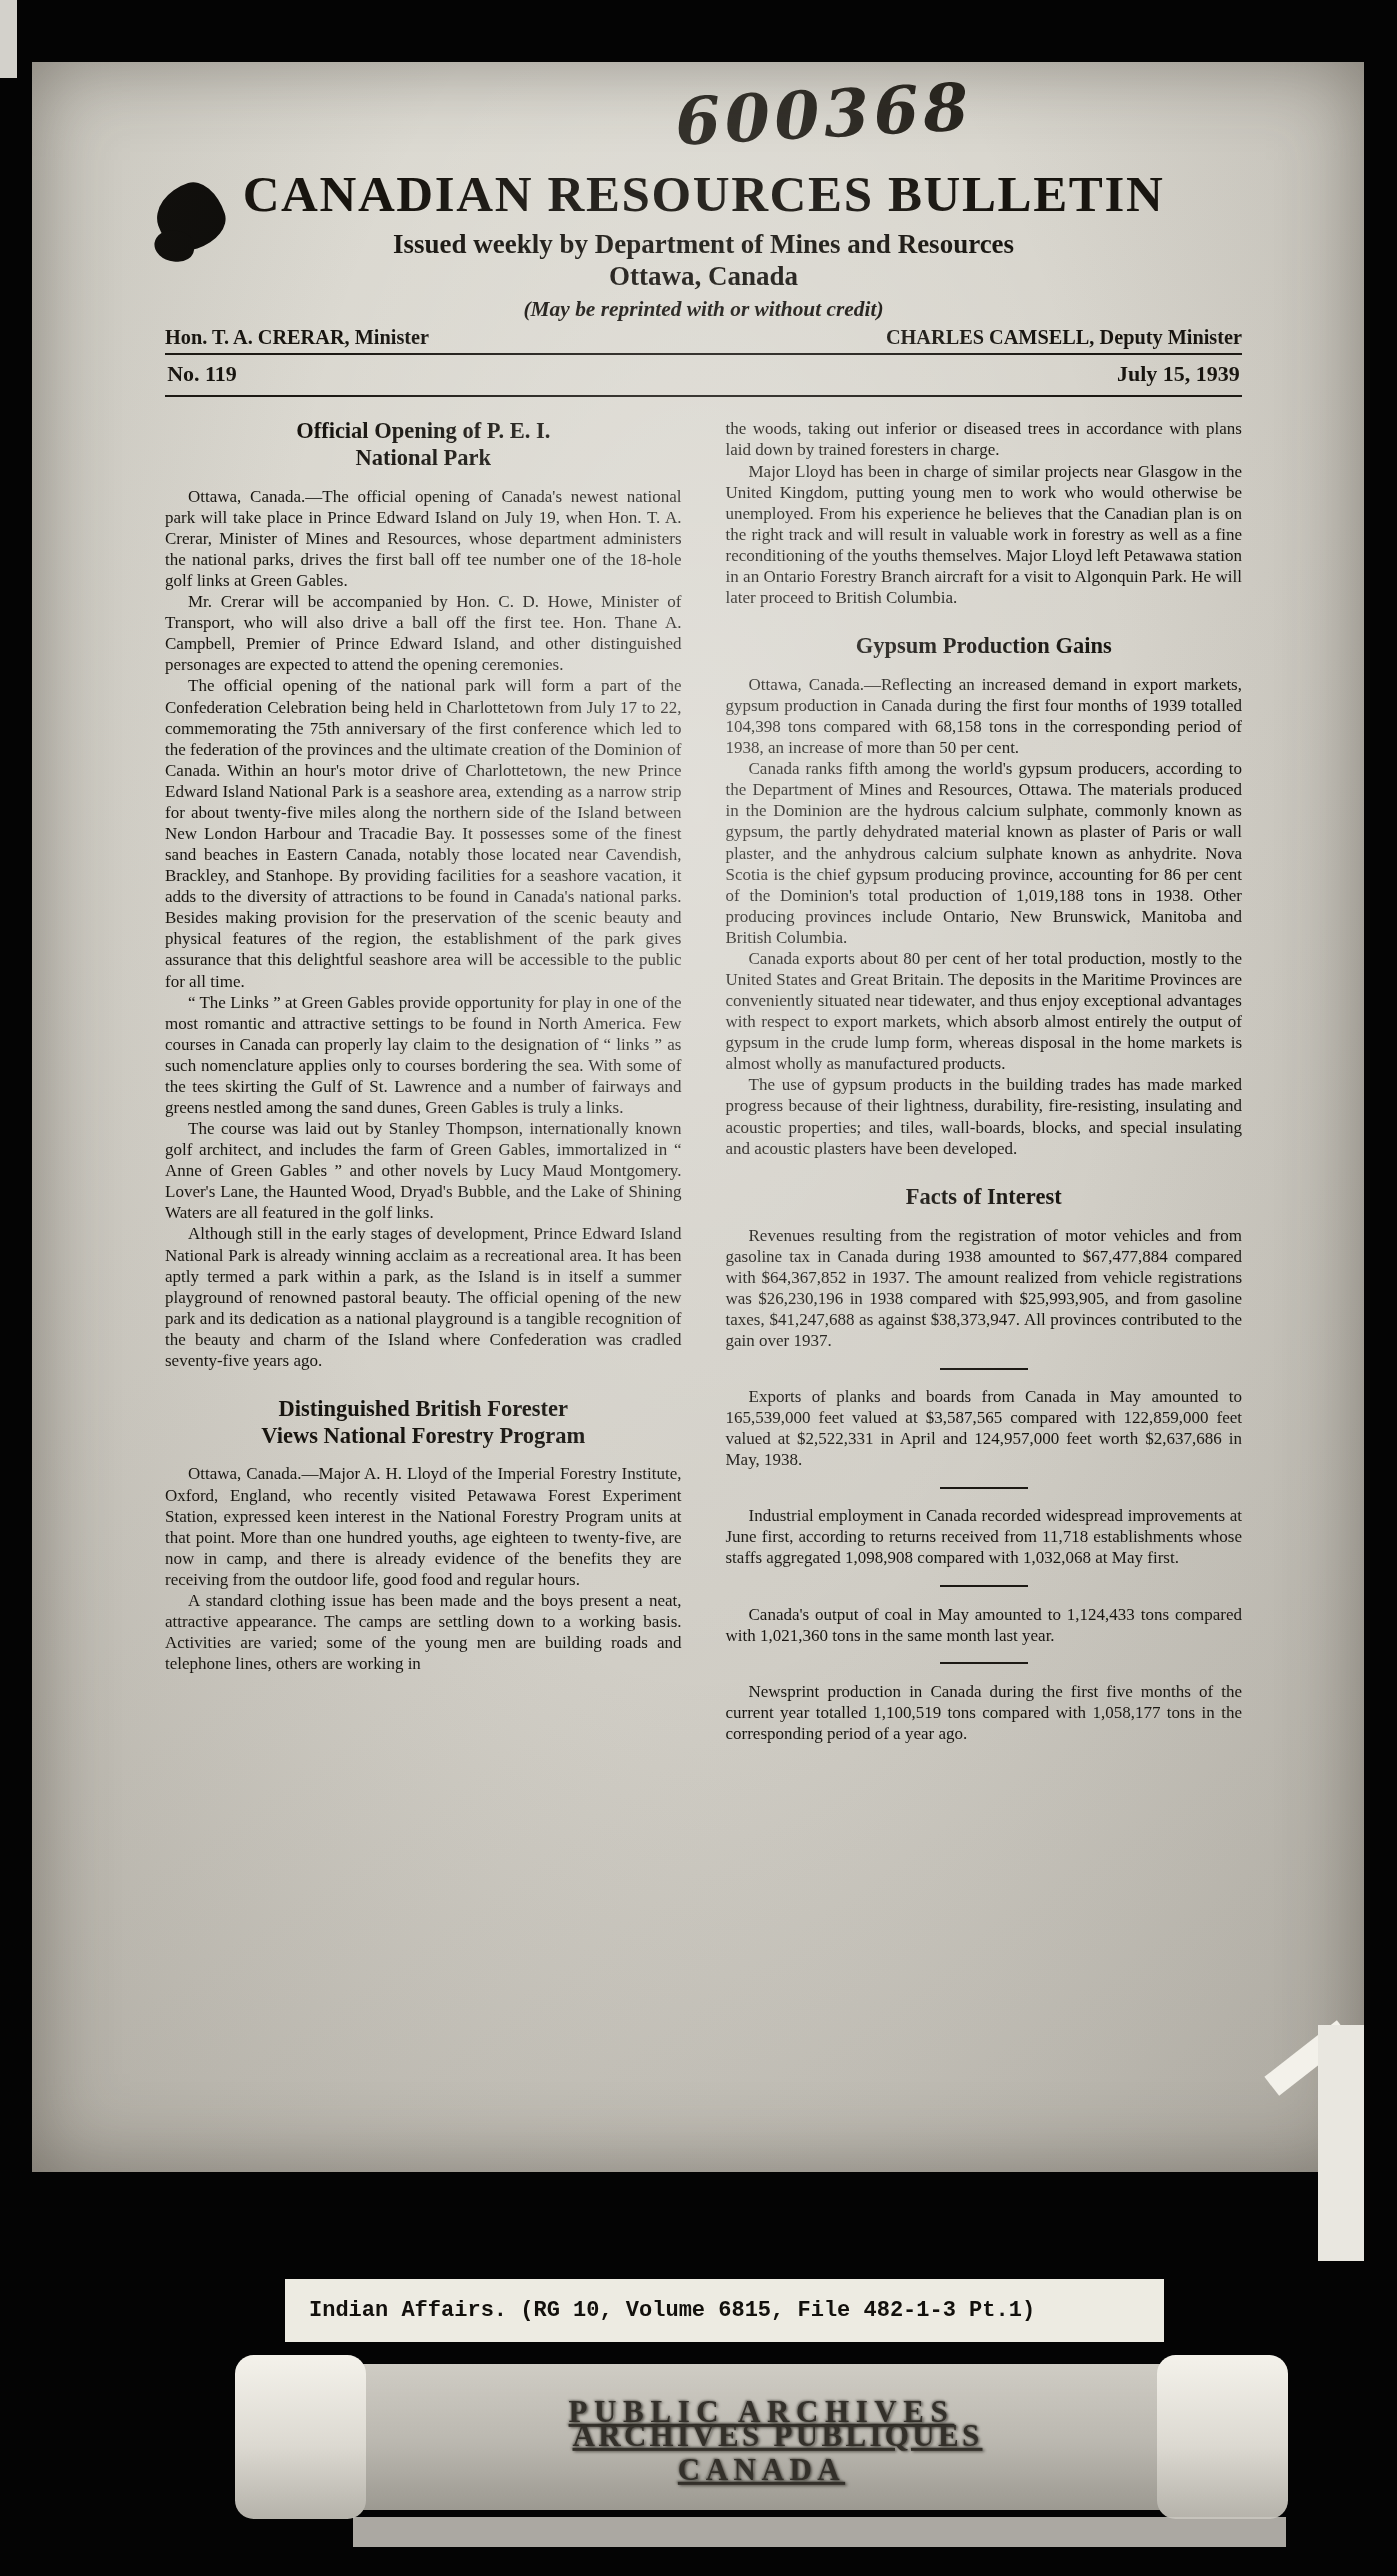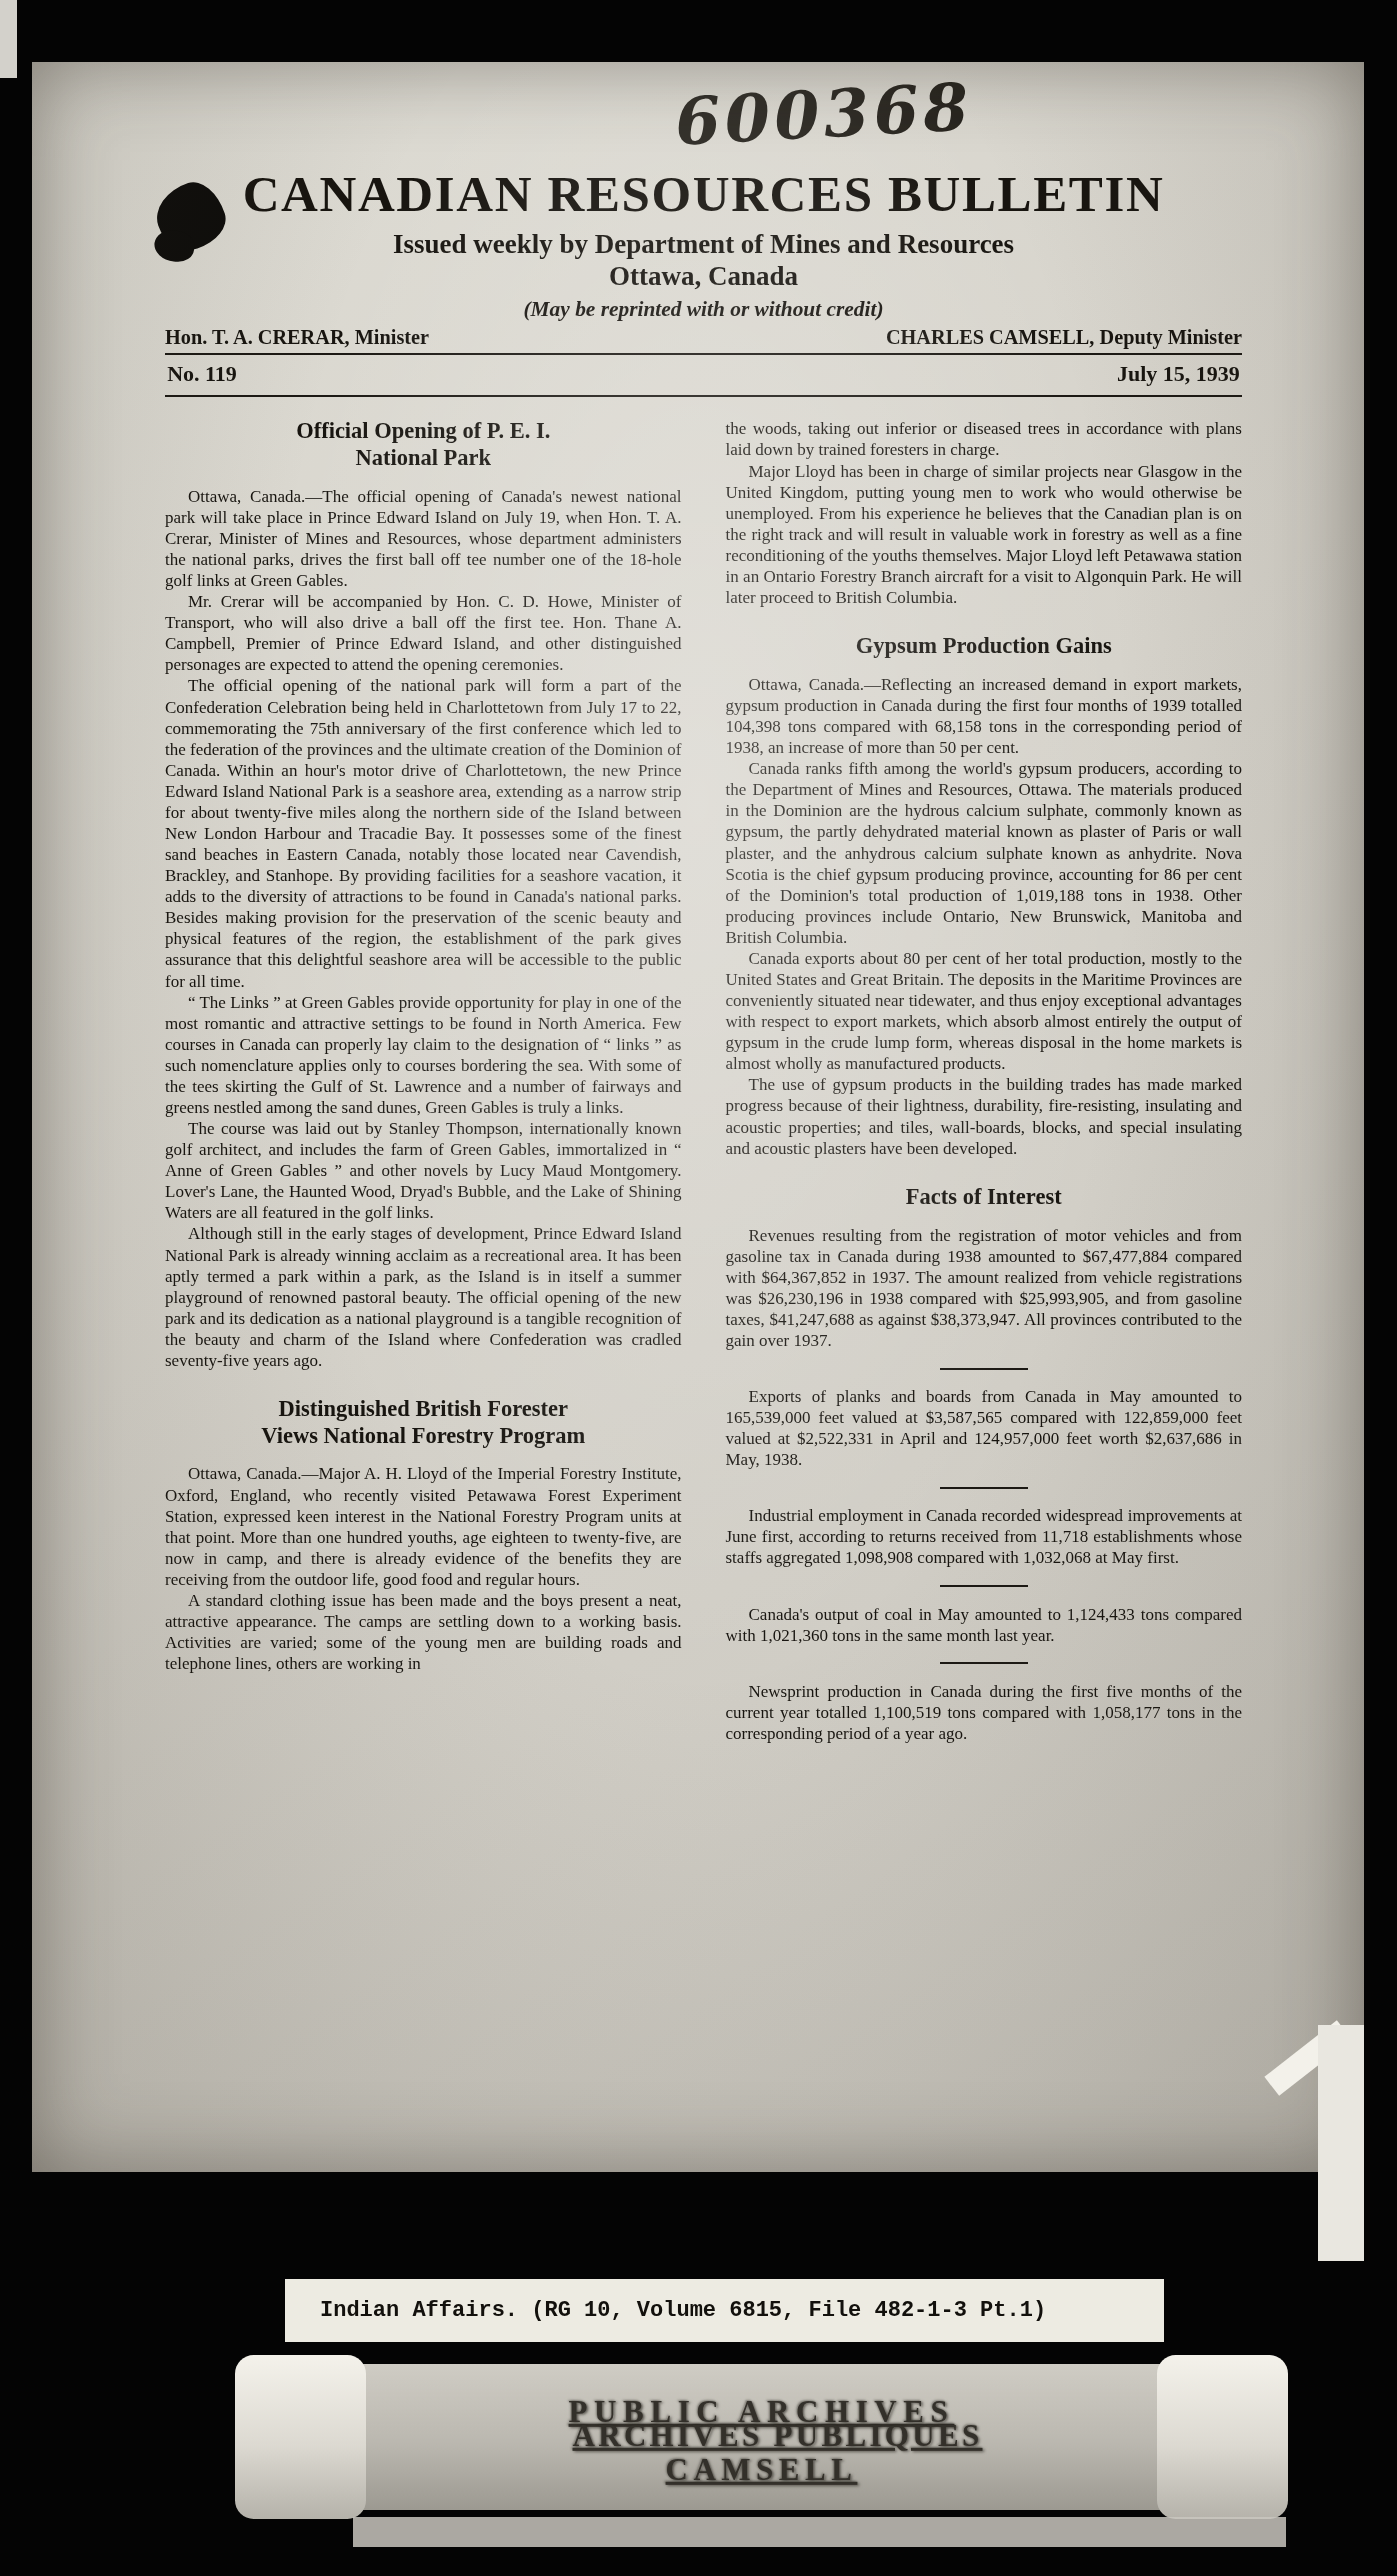--- a/index.html
+++ b/index.html
@@ -54,21 +54,21 @@
 
   
   .corner-sliver{position:absolute;left:0;top:0;width:16.5px;height:78px;background:#d3d1cb;}
   .white-corner{position:absolute;left:1318px;top:2025px;width:46px;height:236px;background:#e9e7e0;}
   .corner-tear{position:absolute;left:1262px;top:2046px;width:92px;height:24px;background:#f3f1ea;transform:rotate(-38deg);}
 
   
   .file-strip{position:absolute;left:285px;top:2279px;width:879px;height:63px;background:#edebe2;display:flex;align-items:center;}
   .file-label{
     font-family:"Liberation Mono","DejaVu Sans Mono",monospace;font-weight:bold;
-    font-size:22px;color:#12100c;padding-left:35px;white-space:nowrap;
+    font-size:22px;color:#12100c;padding-left:24px;white-space:nowrap;
   }
 
   .roll-band{position:absolute;left:236px;top:2364px;width:1051px;height:146px;
     background:linear-gradient(180deg,#cfccc4 0%,#bab7af 55%,#9c9991 100%);border-radius:6.6px;}
   .roll-end{position:absolute;top:-8.8px;width:131px;height:164px;
     background:linear-gradient(180deg,#f4f2eb 0%,#dcd9d1 55%,#b5b2aa 100%);border-radius:18.7px;}
   .roll-end.left{left:-1.1px;}
   .roll-end.right{right:-1.1px;}
 
   .stamp{position:absolute;left:50%;top:50%;transform:translate(-50%,-46%);text-align:center;
@@ -166,20 +166,20 @@
   <div class="file-strip">
     <span class="file-label">Indian Affairs. (RG 10, Volume 6815, File 482-1-3 Pt.1)</span>
   </div>
 
   <div class="roll-band">
     <div class="roll-end left"></div>
     <div class="roll-end right"></div>
     <div class="stamp">
       <div class="stamp-line l1">PUBLIC ARCHIVES</div>
       <div class="stamp-line l2">ARCHIVES PUBLIQUES</div>
-      <div class="stamp-line l3">CAMSELL</div>
+      <div class="stamp-line l3">CANADA</div>
     </div>
   </div>
 
   <div class="lower-strip"></div>
 
 </div>
 
 
 </body></html>

